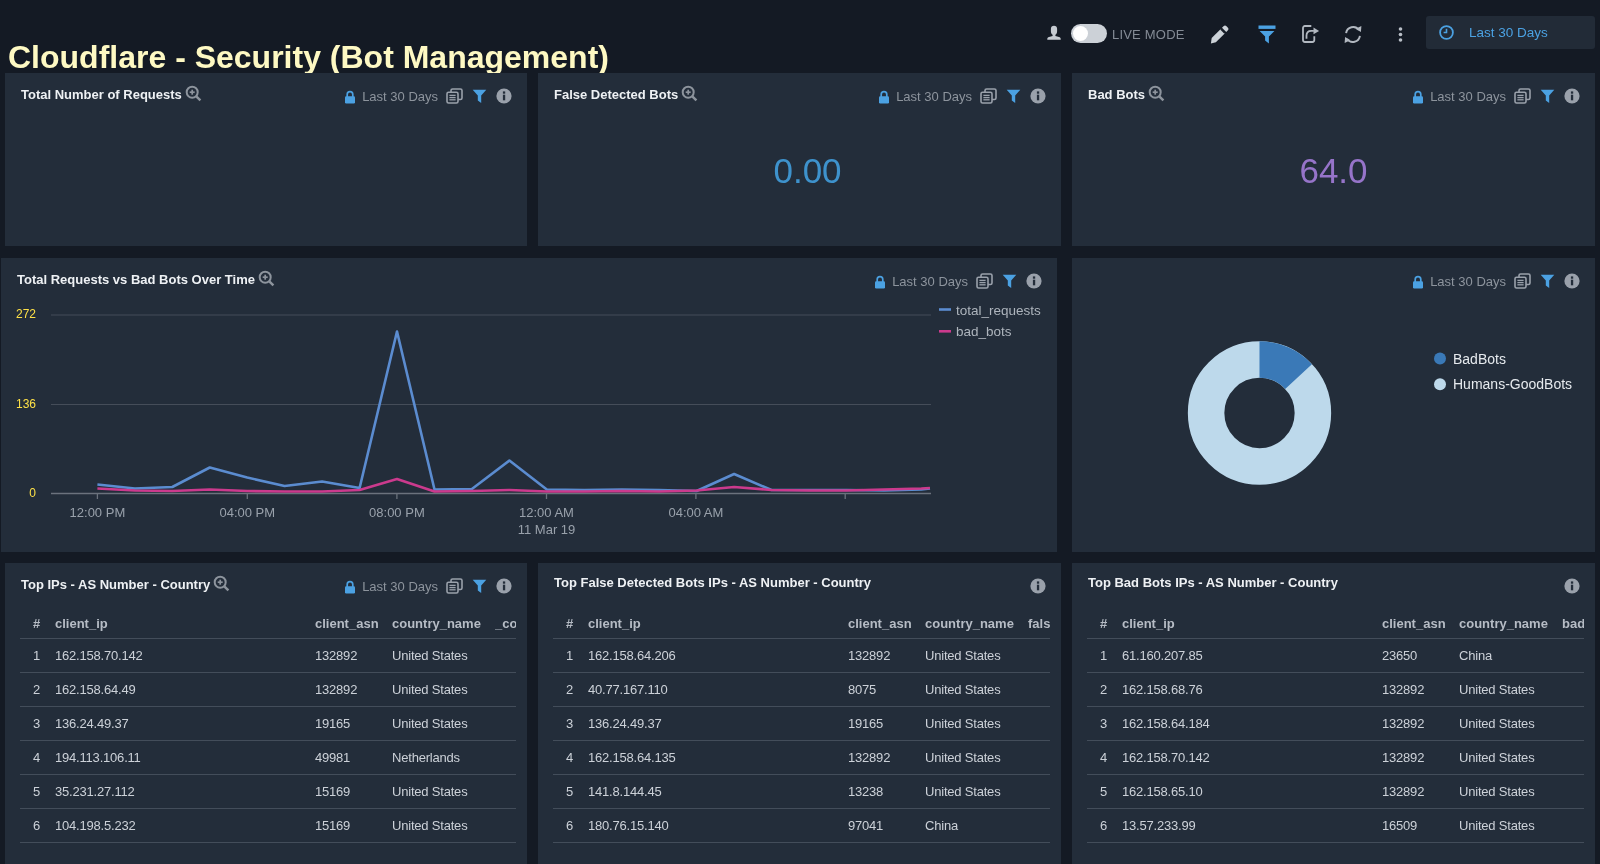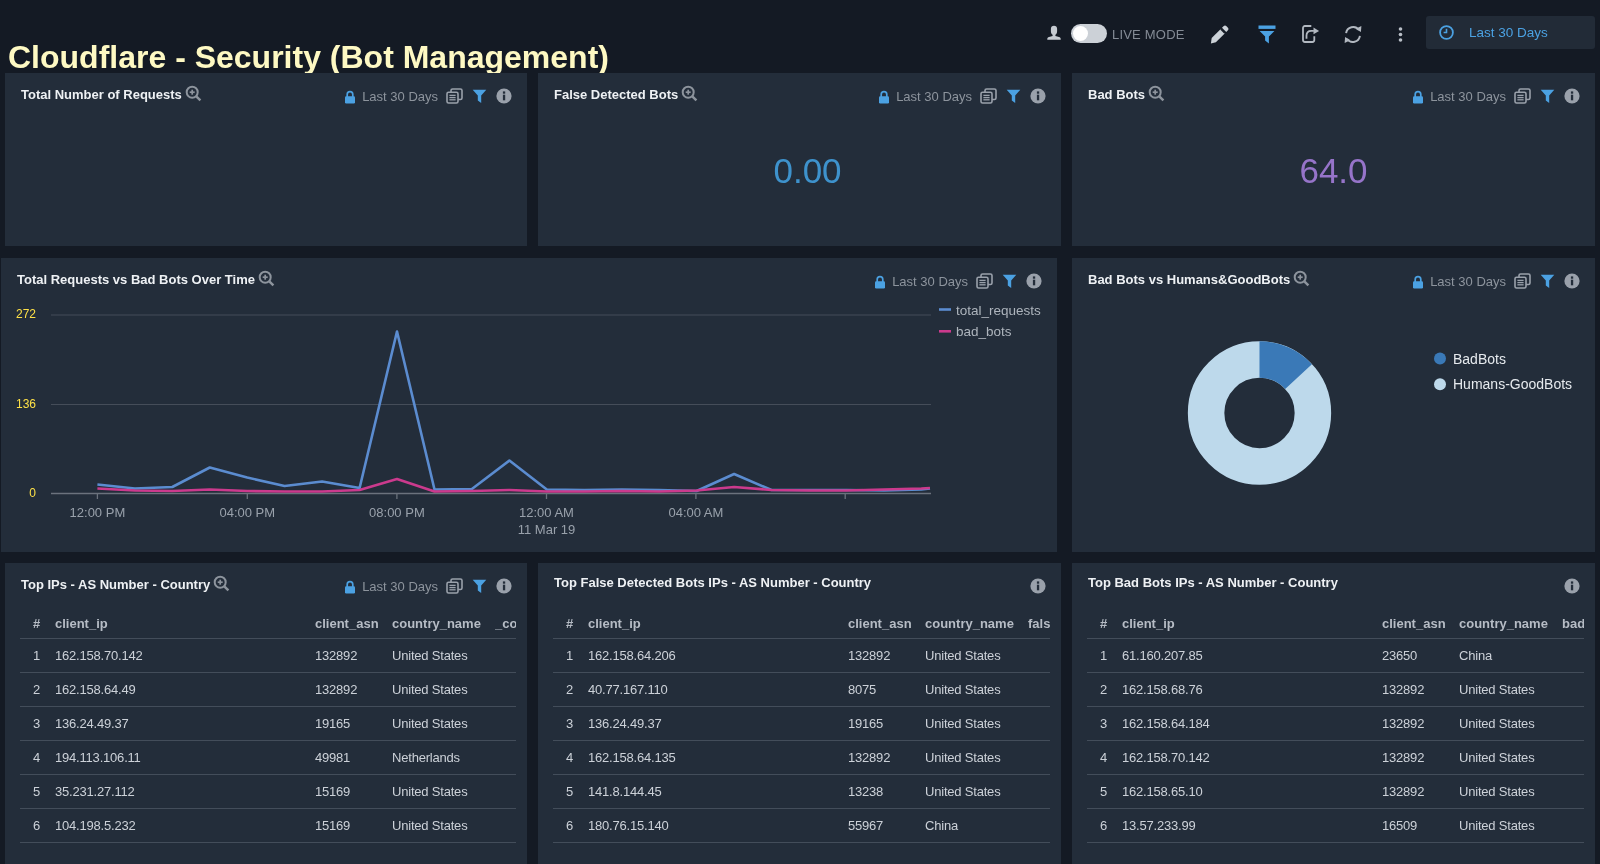--- a/index.html
+++ b/index.html
@@ -253,26 +253,20 @@
 <div class="ylab" style="right:1021px;top:139px;">136</div>
 <div class="ylab" style="right:1021px;top:228px;">0</div>
 <div class="xlab" style="left:96.4px;top:246px;">12:00 PM</div>
 <div class="xlab" style="left:246.3px;top:246px;">04:00 PM</div>
 <div class="xlab" style="left:395.9px;top:246px;">08:00 PM</div>
 <div class="xlab" style="left:545.5px;top:246px;">12:00 AM<br>11 Mar 19</div>
 <div class="xlab" style="left:694.9px;top:246px;">04:00 AM</div>
 </div>
 
 <div class="panel" style="left:1072px;top:258px;width:523px;height:294px;">
-  <div class="ptitle">Bad Bots vs Humans&amp;GoodBots<svg width="18" height="18" viewBox="0 0 18 18">
-        <circle cx="7.2" cy="7.2" r="5.5" fill="none" stroke="#8d949d" stroke-width="2"></circle>
-        <line x1="11.3" y1="11.3" x2="15.4" y2="15.4" stroke="#8d949d" stroke-width="2.4"></line>
-        <line x1="4.7" y1="7.2" x2="9.7" y2="7.2" stroke="#8d949d" stroke-width="1.7"></line>
-        <line x1="7.2" y1="4.7" x2="7.2" y2="9.7" stroke="#8d949d" stroke-width="1.7"></line>
-      </svg></div>
   <div class="pmeta">
       <svg width="12" height="14" viewBox="0 0 12 14" style="margin-top:1px">
         <path d="M3.2 7V4.4a2.8 2.8 0 015.6 0V7" fill="none" stroke="#4ba1e2" stroke-width="1.7"></path>
         <rect x="1" y="6.2" width="10" height="7.3" rx="1.2" fill="#4ba1e2"></rect>
       </svg>
       <span class="l30">Last 30 Days</span>
       <span style="margin-left:8px;display:flex">
         <svg width="17" height="16" viewBox="0 0 17 16">
           <rect x="5" y="1" width="11" height="10.5" rx="1.6" fill="none" stroke="#9aa1ab" stroke-width="1.6"></rect>
           <rect x="1" y="4.2" width="11" height="10.8" rx="1.6" fill="#232d3a" stroke="#9aa1ab" stroke-width="1.6"></rect>
@@ -439,21 +433,21 @@
       <div class="trow">
         <div class="c1">5</div>
         <div class="c2">141.8.144.45</div>
         <div class="c3">13238</div>
         <div class="c4">United States</div>
         <div class="c5"></div>
       </div>
       <div class="trow">
         <div class="c1">6</div>
         <div class="c2">180.76.15.140</div>
-        <div class="c3">55967</div>
+        <div class="c3">97041</div>
         <div class="c4">China</div>
         <div class="c5"></div>
       </div>
     </div>
 </div>
 <div class="panel" style="left:1072px;top:563px;width:523px;height:301px;">
   <div class="ptitle">Top Bad Bots IPs - AS Number - Country</div>
   <div class="pmeta">
       <svg width="16" height="16" viewBox="0 0 16 16">
         <circle cx="8" cy="8" r="7.6" fill="#9aa1ab"></circle>

